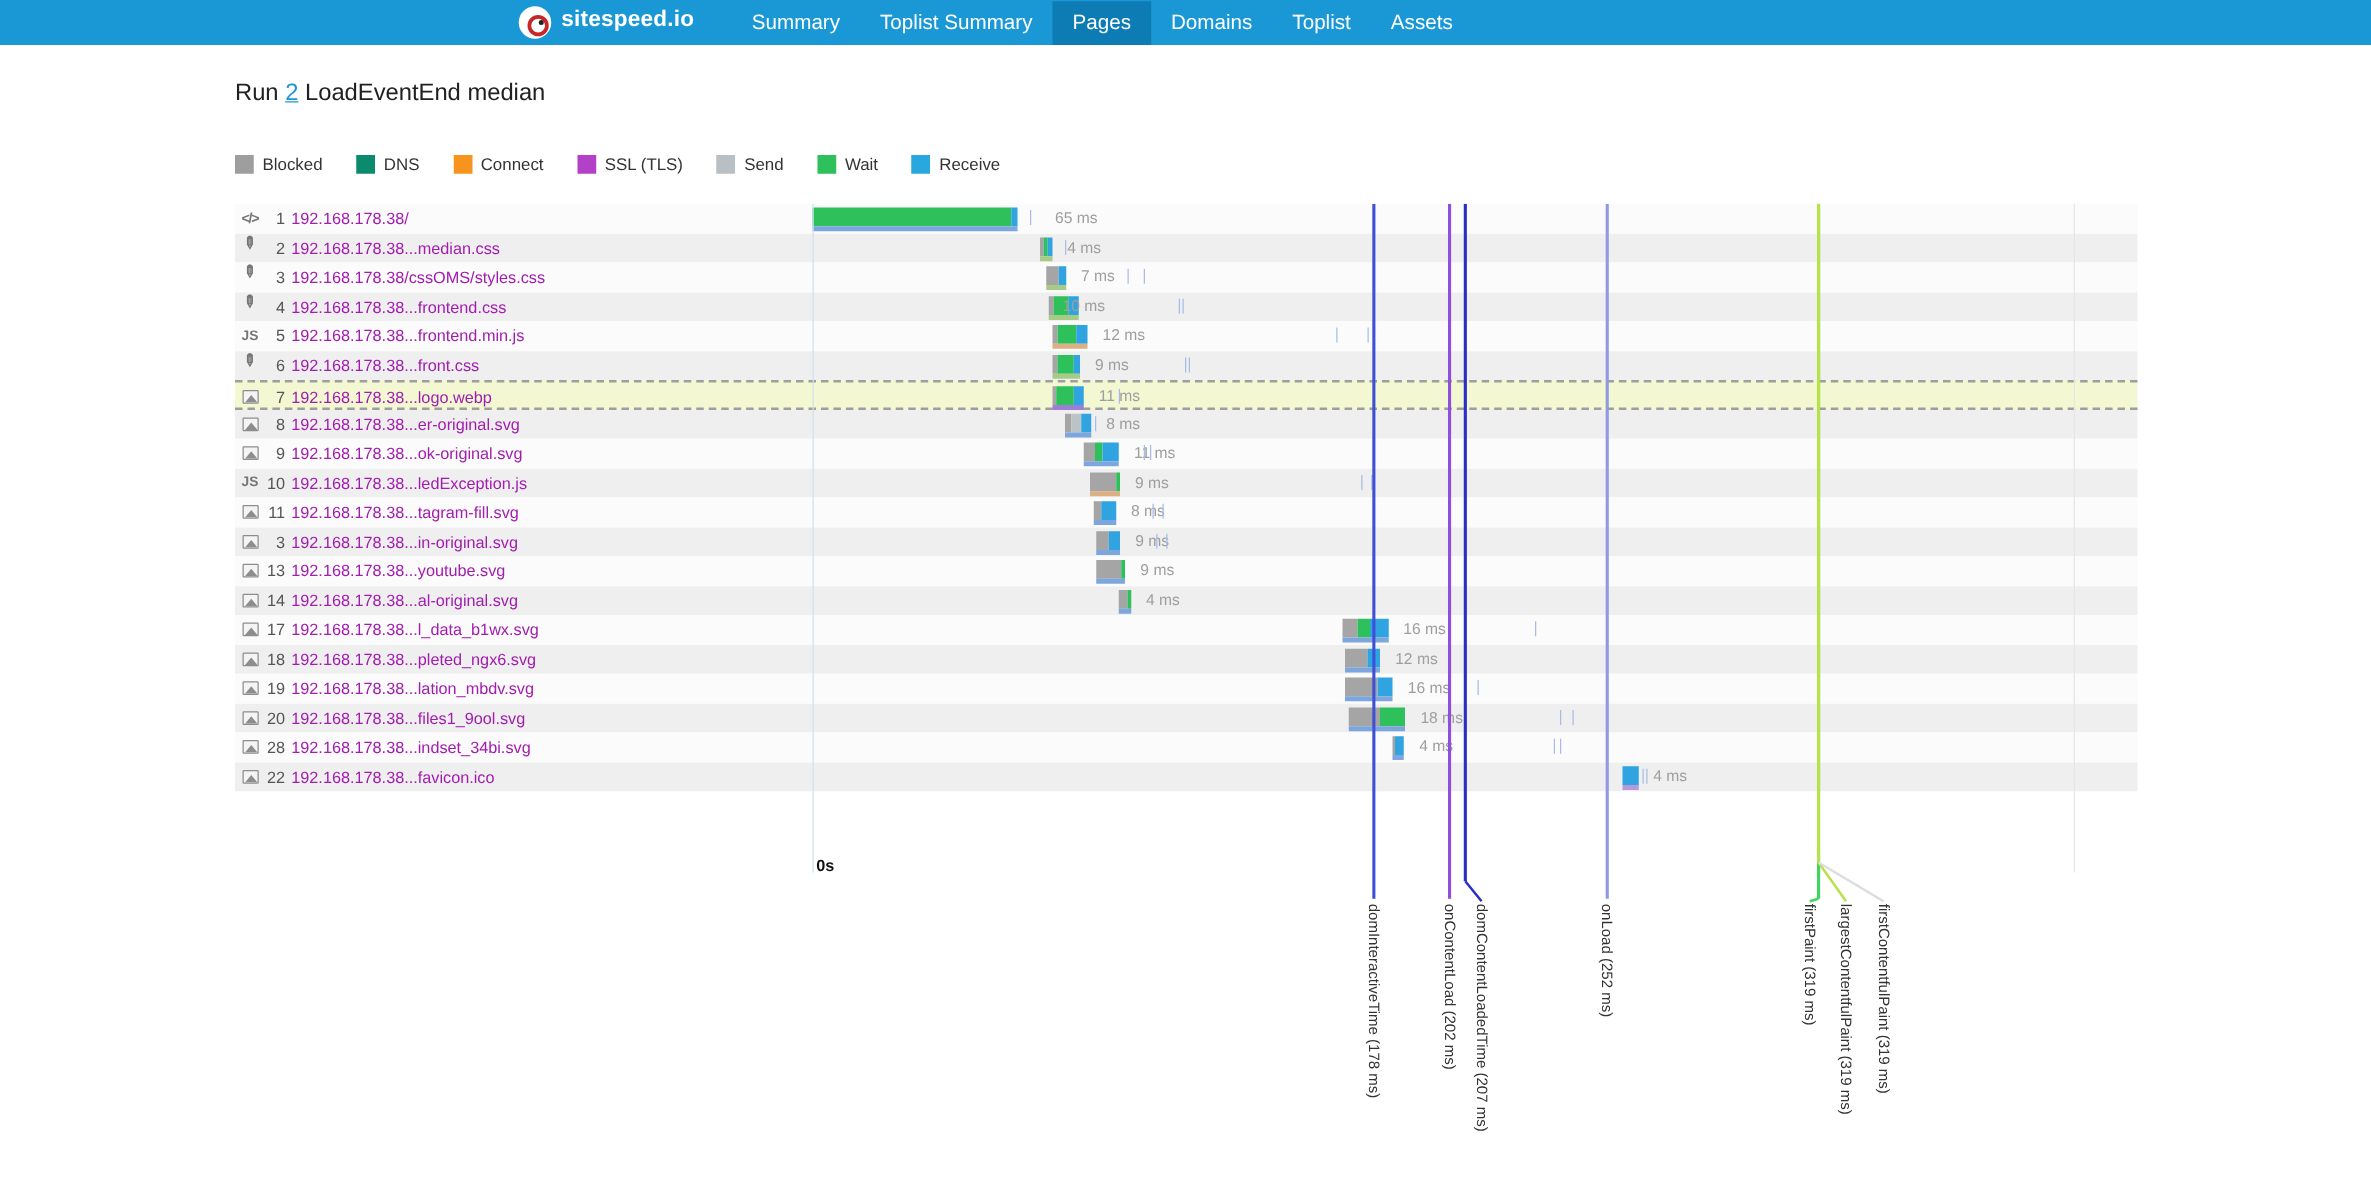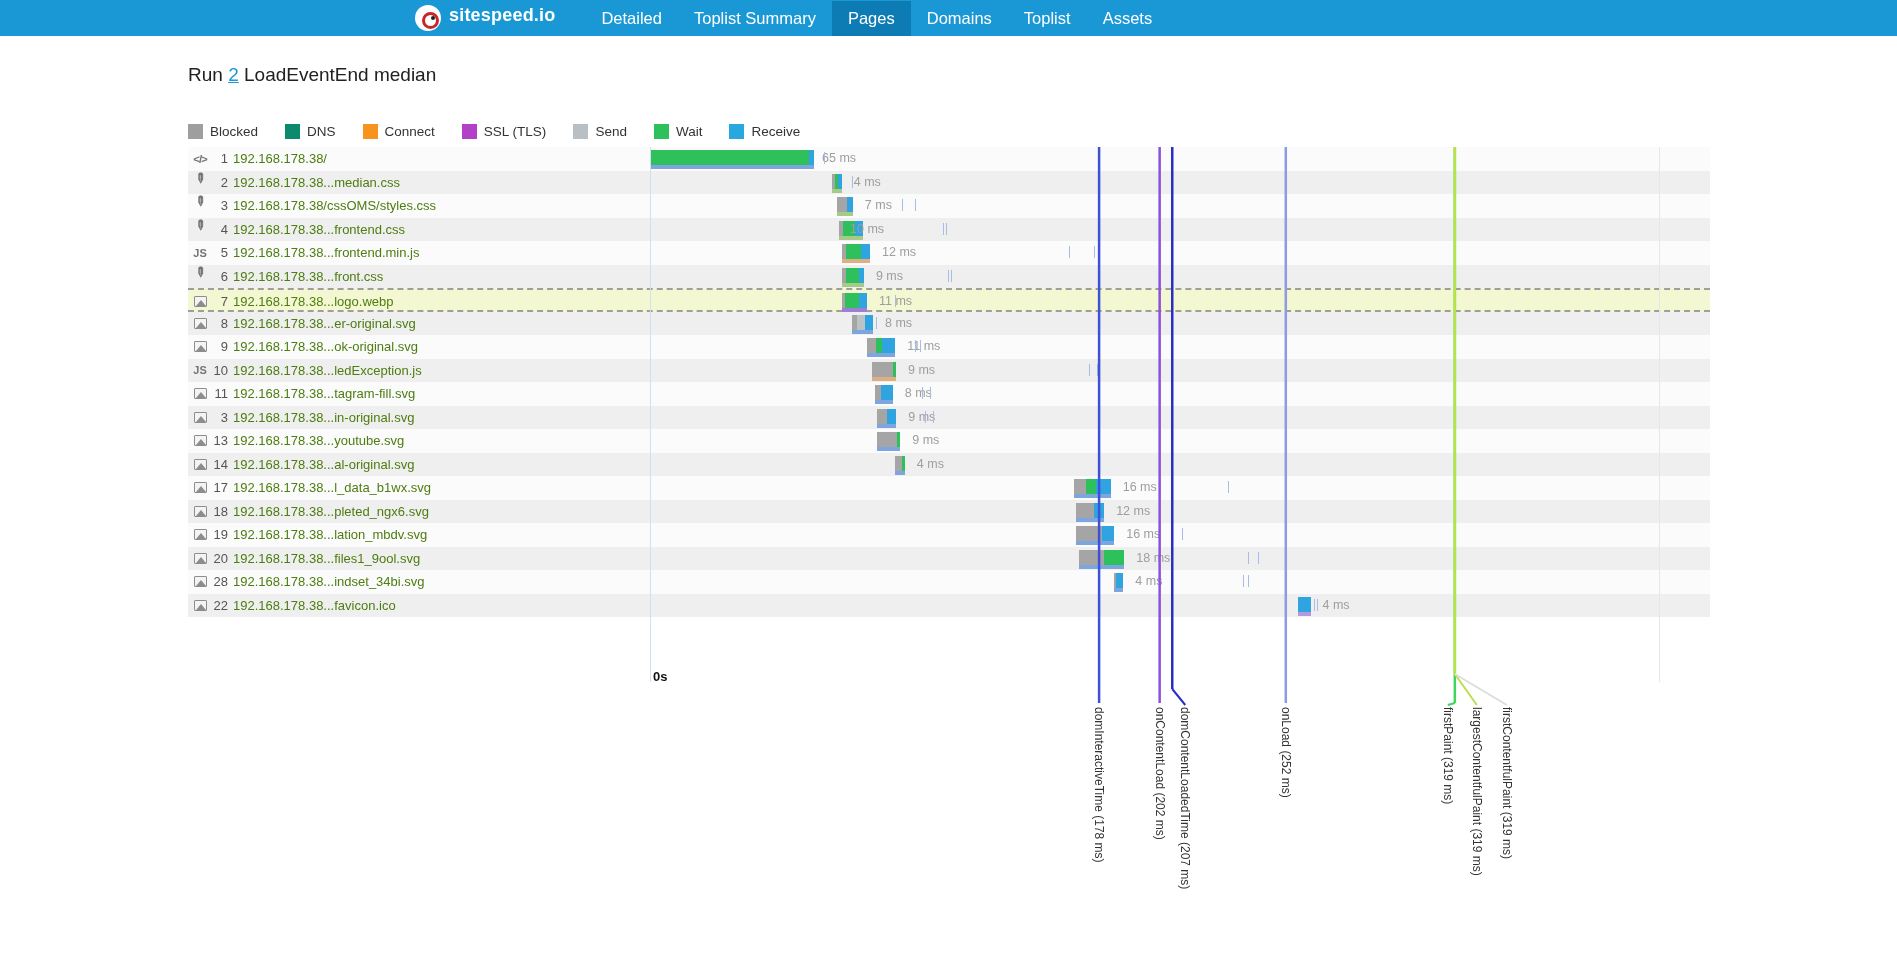--- a/index.html
+++ b/index.html
@@ -17,21 +17,21 @@
   .brand-text { color:#fff; font-weight:bold; font-size:18px; letter-spacing:.2px; }
   .nav-items { display:flex; margin-left:30px; }
   .nav-item { color:#fff; font-size:16.5px; padding:8px 16px; cursor:pointer; }
   .nav-item.active { background:#0d7cb5; }
 
   
   .title { margin:28px 0 0 188px; font-size:19px; color:#212121; }
   .title a { color:#1f97d4; text-decoration:underline; cursor:pointer; }
 
   
-  .legend { display:flex; align-items:center; margin:38px 0 8px 188px;text-align:right; }
+  .legend { display:flex; align-items:center; margin:38px 0 24px 188px;text-align:right; }
   .legend-item { display:flex; align-items:center; margin-right:27px; }
   .legend-swatch { width:15px; height:15px; margin-right:7px; }
   .legend-label { font-size:13.5px; color:#333; }
 
   
   .chart { position:relative; margin-left:188px; width:1522px; height:770px; }
   .rows { position:relative; }
   .row { position:relative; height:23.5px; width:1522px; }
   .row.odd { background:#fbfbfb; }
   .row.even { background:#efefef; }
@@ -41,42 +41,42 @@
               font-weight:bold; flex:0 0 auto; }
   .icon-html { font-size:11.5px; letter-spacing:-1px; }
   .icon-js { font-size:11px; }
   .icon-css { font-size:13px; transform:rotate(90deg); display:inline-block; }
   .icon-img-box { width:13px; height:11px; border:1px solid #8d8d8d; border-radius:1px; position:relative;
                   background:#f4f4f4; overflow:hidden; }
   .icon-img-box:after { content:""; position:absolute; left:1px; bottom:0; width:0; height:0;
                         border-left:5px solid transparent; border-right:5px solid transparent;
                         border-bottom:6px solid #8d8d8d; }
   .req-num { width:18px; text-align:right; font-size:13px; color:#555; margin-right:5px; flex:0 0 auto; }
-  .req-name { font-size:13px; color:#4d7c0f; white-space:nowrap; }
+  .req-name { font-size:13px; color:#a21caf; white-space:nowrap; }
   .bar { position:absolute; top:3px; height:15px; display:flex; }
   .bar-seg { height:15px; }
   .bar-under { position:absolute; height:4px; top:18px; }
   .ms-label { position:absolute; top:0; height:23.5px; line-height:23.5px; font-size:12.5px; color:#9e9e9e;
               white-space:nowrap; }
   .tick { position:absolute; top:5px; width:1px; height:12px; background:#a7bde8; }
   .gridline { position:absolute; top:0; width:1px; }
   .axis-zero { position:absolute; font-size:13px; font-weight:bold; color:#111; }
   .marker-svg { position:absolute; left:0; top:0; pointer-events:none; }
   .marker-label { position:absolute; writing-mode:vertical-rl; font-size:12px; color:#333; white-space:nowrap; }
 </style>
 </head>
 <body>
 
 <div class="nav">
   <div class="brand">
     <span class="logo"></span>
     <span class="brand-text">sitespeed.io</span>
   </div>
   <div class="nav-items" id="nav-items">
-      <div class="nav-item">Detailed</div>
+      <div class="nav-item">Summary</div>
       <div class="nav-item">Toplist Summary</div>
       <div class="nav-item active">Pages</div>
       <div class="nav-item">Domains</div>
       <div class="nav-item">Toplist</div>
       <div class="nav-item">Assets</div>
     </div>
 </div>
 
 <div class="title"><span>Run </span><a>2</a><span> LoadEventEnd median</span></div>
 
@@ -117,21 +117,21 @@
         <div class="req-label">
           <span class="req-icon icon-html">&lt;/&gt;</span>
           <span class="req-num">1</span>
           <span class="req-name">192.168.178.38/</span>
         </div>
         <div class="bar" style="left: 462px;">
           <span class="bar-seg" style="width: 158.949px; background: rgb(46, 192, 90);"></span>
           <span class="bar-seg" style="width: 5.046px; background: rgb(47, 164, 224);"></span>
         </div>
         <div class="bar-under" style="left: 462px; width: 163.995px; background: rgb(126, 166, 222);"></div>
-        <div class="ms-label" style="left: 634px;">65 ms</div>
+        <div class="ms-label" style="left: 656px;">65 ms</div>
         <div class="tick" style="left: 636.087px;"></div>
       </div>
       <div class="row even">
         <div class="req-label">
           <span class="req-icon icon-css">✏</span>
           <span class="req-num">2</span>
           <span class="req-name">192.168.178.38...median.css</span>
         </div>
         <div class="bar" style="left: 643.656px;">
           <span class="bar-seg" style="width: 3.0276px; background: rgb(165, 165, 165);"></span>

